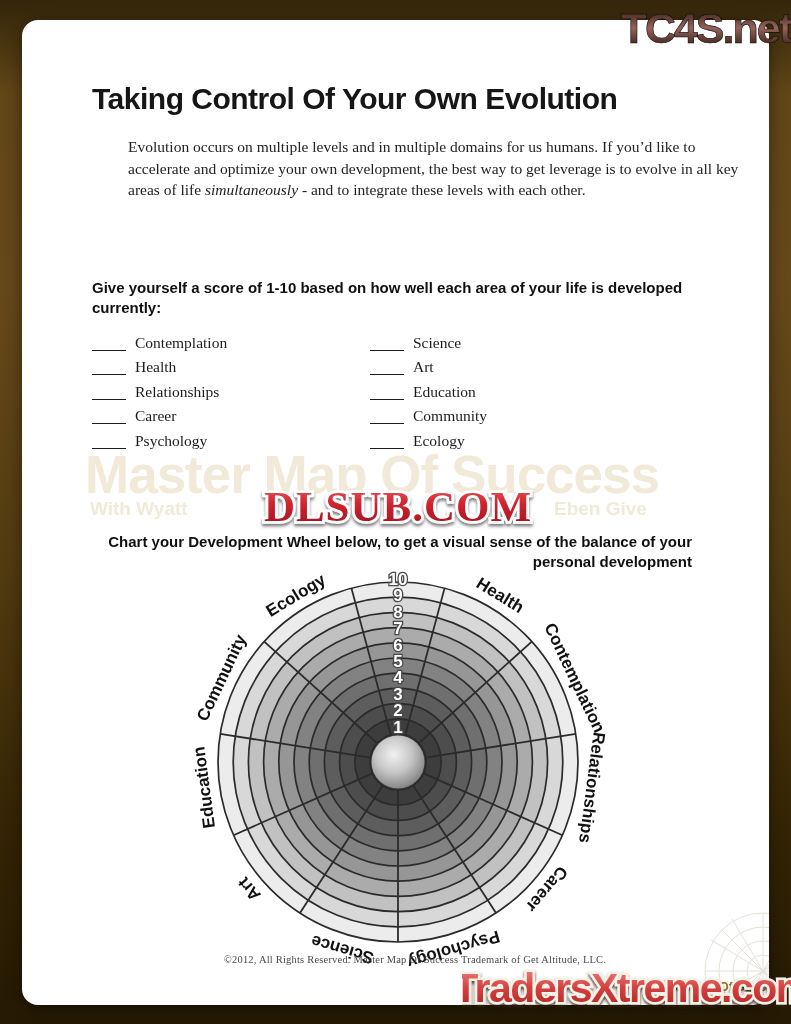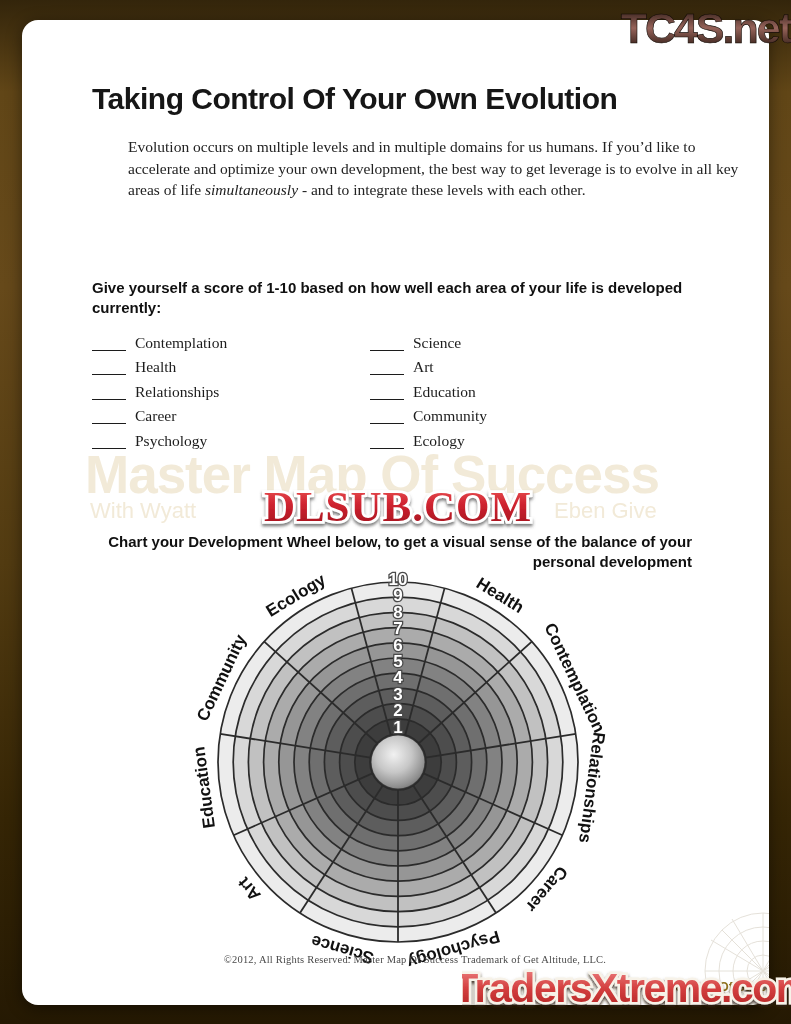--- a/index.html
+++ b/index.html
@@ -26,21 +26,21 @@
 
   .score-grid { left:70px; top:306px; width:620px; }
   .score-col { position:absolute; top:0; }
   .score-col.left { left:0; }
   .score-col.right { left:278px; }
   .score-row { height:24.6px; display:flex; align-items:flex-end; }
   .blank { display:inline-block; width:34px; height:14px; border-bottom:1.4px solid #1c1c1c; margin-right:9px; }
   .score-label { font-family:"Liberation Serif", serif; font-size:15.5px; color:#1c1c1c; line-height:17px; }
 
   .wm1 { left:63px; top:424px; font-size:53px; font-weight:700; letter-spacing:-1px; color:#f2ead8; white-space:nowrap; z-index:0; }
-  .wm2 { top:478px; font-size:22px; font-weight:400; color:#f2ead8; z-index:0; white-space:nowrap; }
+  .wm2 { top:478px; font-size:19px; font-weight:700; color:#f2ead8; z-index:0; white-space:nowrap; }
   .wm2.lft { left:68px; }
   .wm2.rgt { left:532px; }
 
   .dlsub { left:216px; top:458px; z-index:4; }
   .wheel-wrap { left:166px; top:532px; z-index:2; }
 
   .footer { left:0; top:934px; width:747px; text-align:center; font-family:"Liberation Serif", serif; font-size:10.5px; color:#4a4a4a; letter-spacing:0.2px; z-index:2;padding-left:39px; }
 
   .corner-logo-circle { left:676px; top:886px; z-index:1; opacity:0.55; }
   .corner-logo-text { left:622px; top:960px; width:146px; text-align:center; font-size:12.5px; font-weight:700; color:#8f721f; z-index:2;

